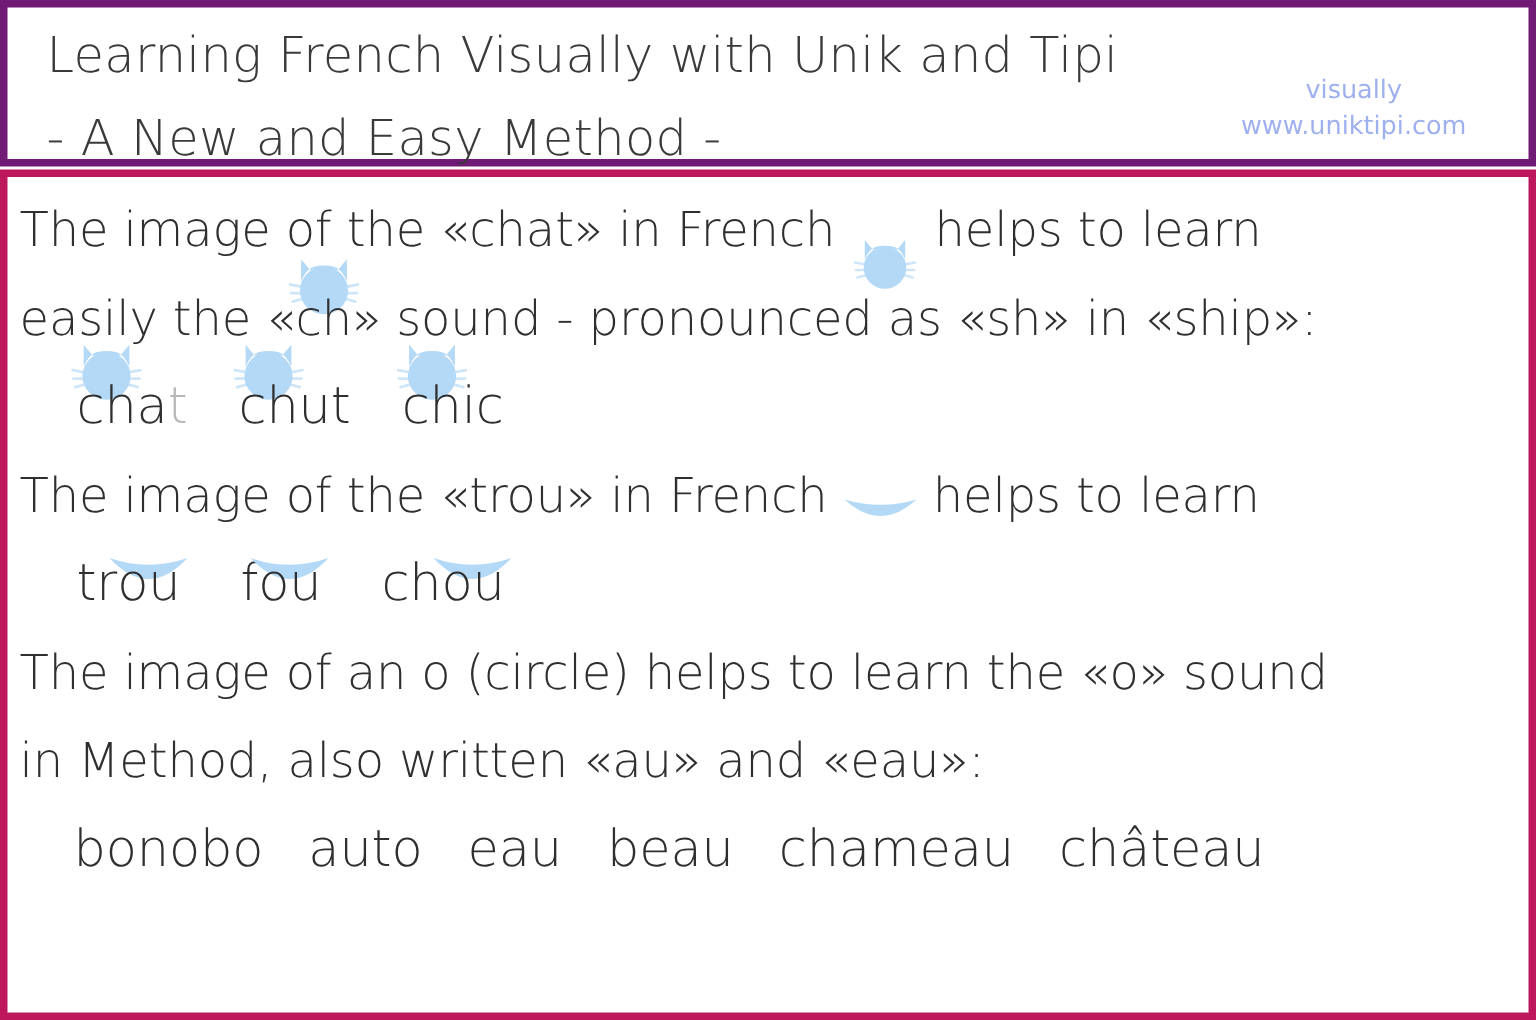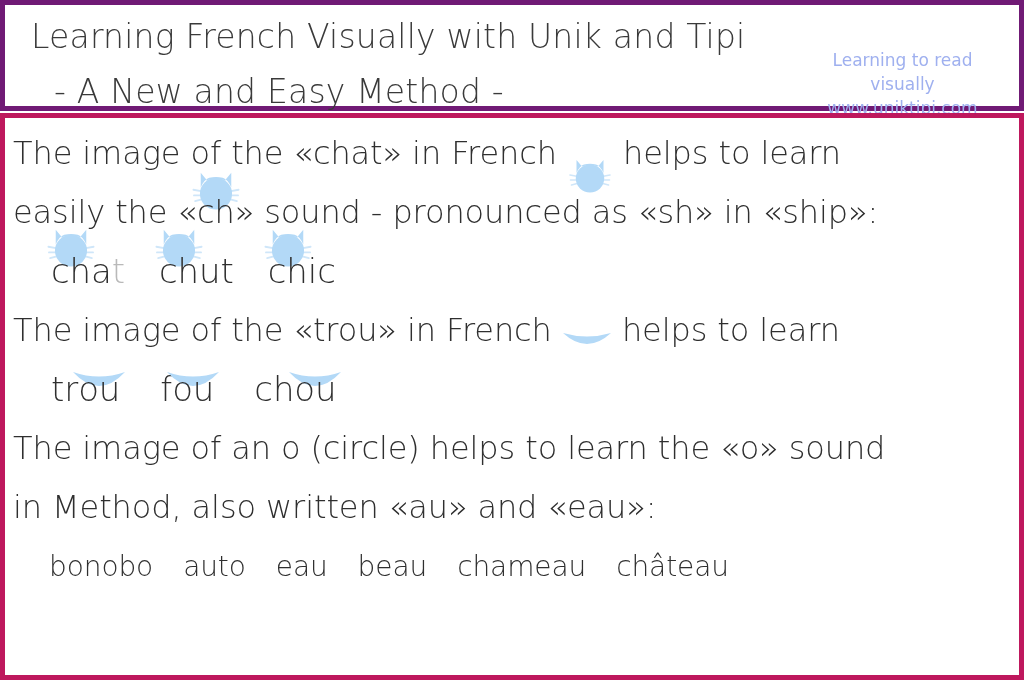--- a/index.html
+++ b/index.html
@@ -44,21 +44,20 @@
     font-weight: 300;
     font-size: 33px;
     line-height: 56px;
     color: #3a3a3a;
     letter-spacing: 0.2px;
     white-space: nowrap;
   }
   .title-sub {
     font-size: 33px;
     line-height: 54px;
-    margin-left: 23px;
   }
   .brand {
     position: absolute;
     right: 14px;
     top: 43px;
     width: 205px;
     text-align: center;
     font-family: "DejaVu Sans", sans-serif;
     font-size: 17px;
     line-height: 24px;
@@ -87,21 +86,21 @@
     color: #2f2f2f;
     white-space: nowrap;
     letter-spacing: -0.1px;
   }
   .line.words {
     padding-left: 38px;
     font-size: 34px;
   }
   .line.words-sm {
     padding-left: 36px;
-    font-size: 28px;
+    font-size: 34px;
   }
 
   
   .gap-sm { display: inline-block; width: 34px; }
   .gap-md { display: inline-block; width: 40px; }
   .gap-lg { display: inline-block; width: 30px; }
 
   
   .mute { color: #b9b9b9; }
 
@@ -154,21 +153,20 @@
 <body>
 
 <div class="page">
 
   <div class="header">
     <div class="header-titles">
       <div class="title-line">Learning French Visually with Unik and Tipi</div>
       <div class="title-line title-sub">- A New and Easy Method -</div>
     </div>
     <div class="brand">
-      <div>Learning to read</div>
       <div>visually</div>
       <div>www.uniktipi.com</div>
     </div>
   </div>
 
   <div class="body-panel">
 
     <div class="line"><span>The image of the «chat» in French </span><span class="icon-inline" style="width:46px;height:10px;"><span class="shape cat" style="top:-40px;"><svg width="46" height="46" viewBox="0 0 46 46" aria-hidden="true">
               <g fill="none" stroke="#cfe6f9" stroke-width="1.6" stroke-linecap="round">
                 <path d="M3 21 L11 22.5"></path>

